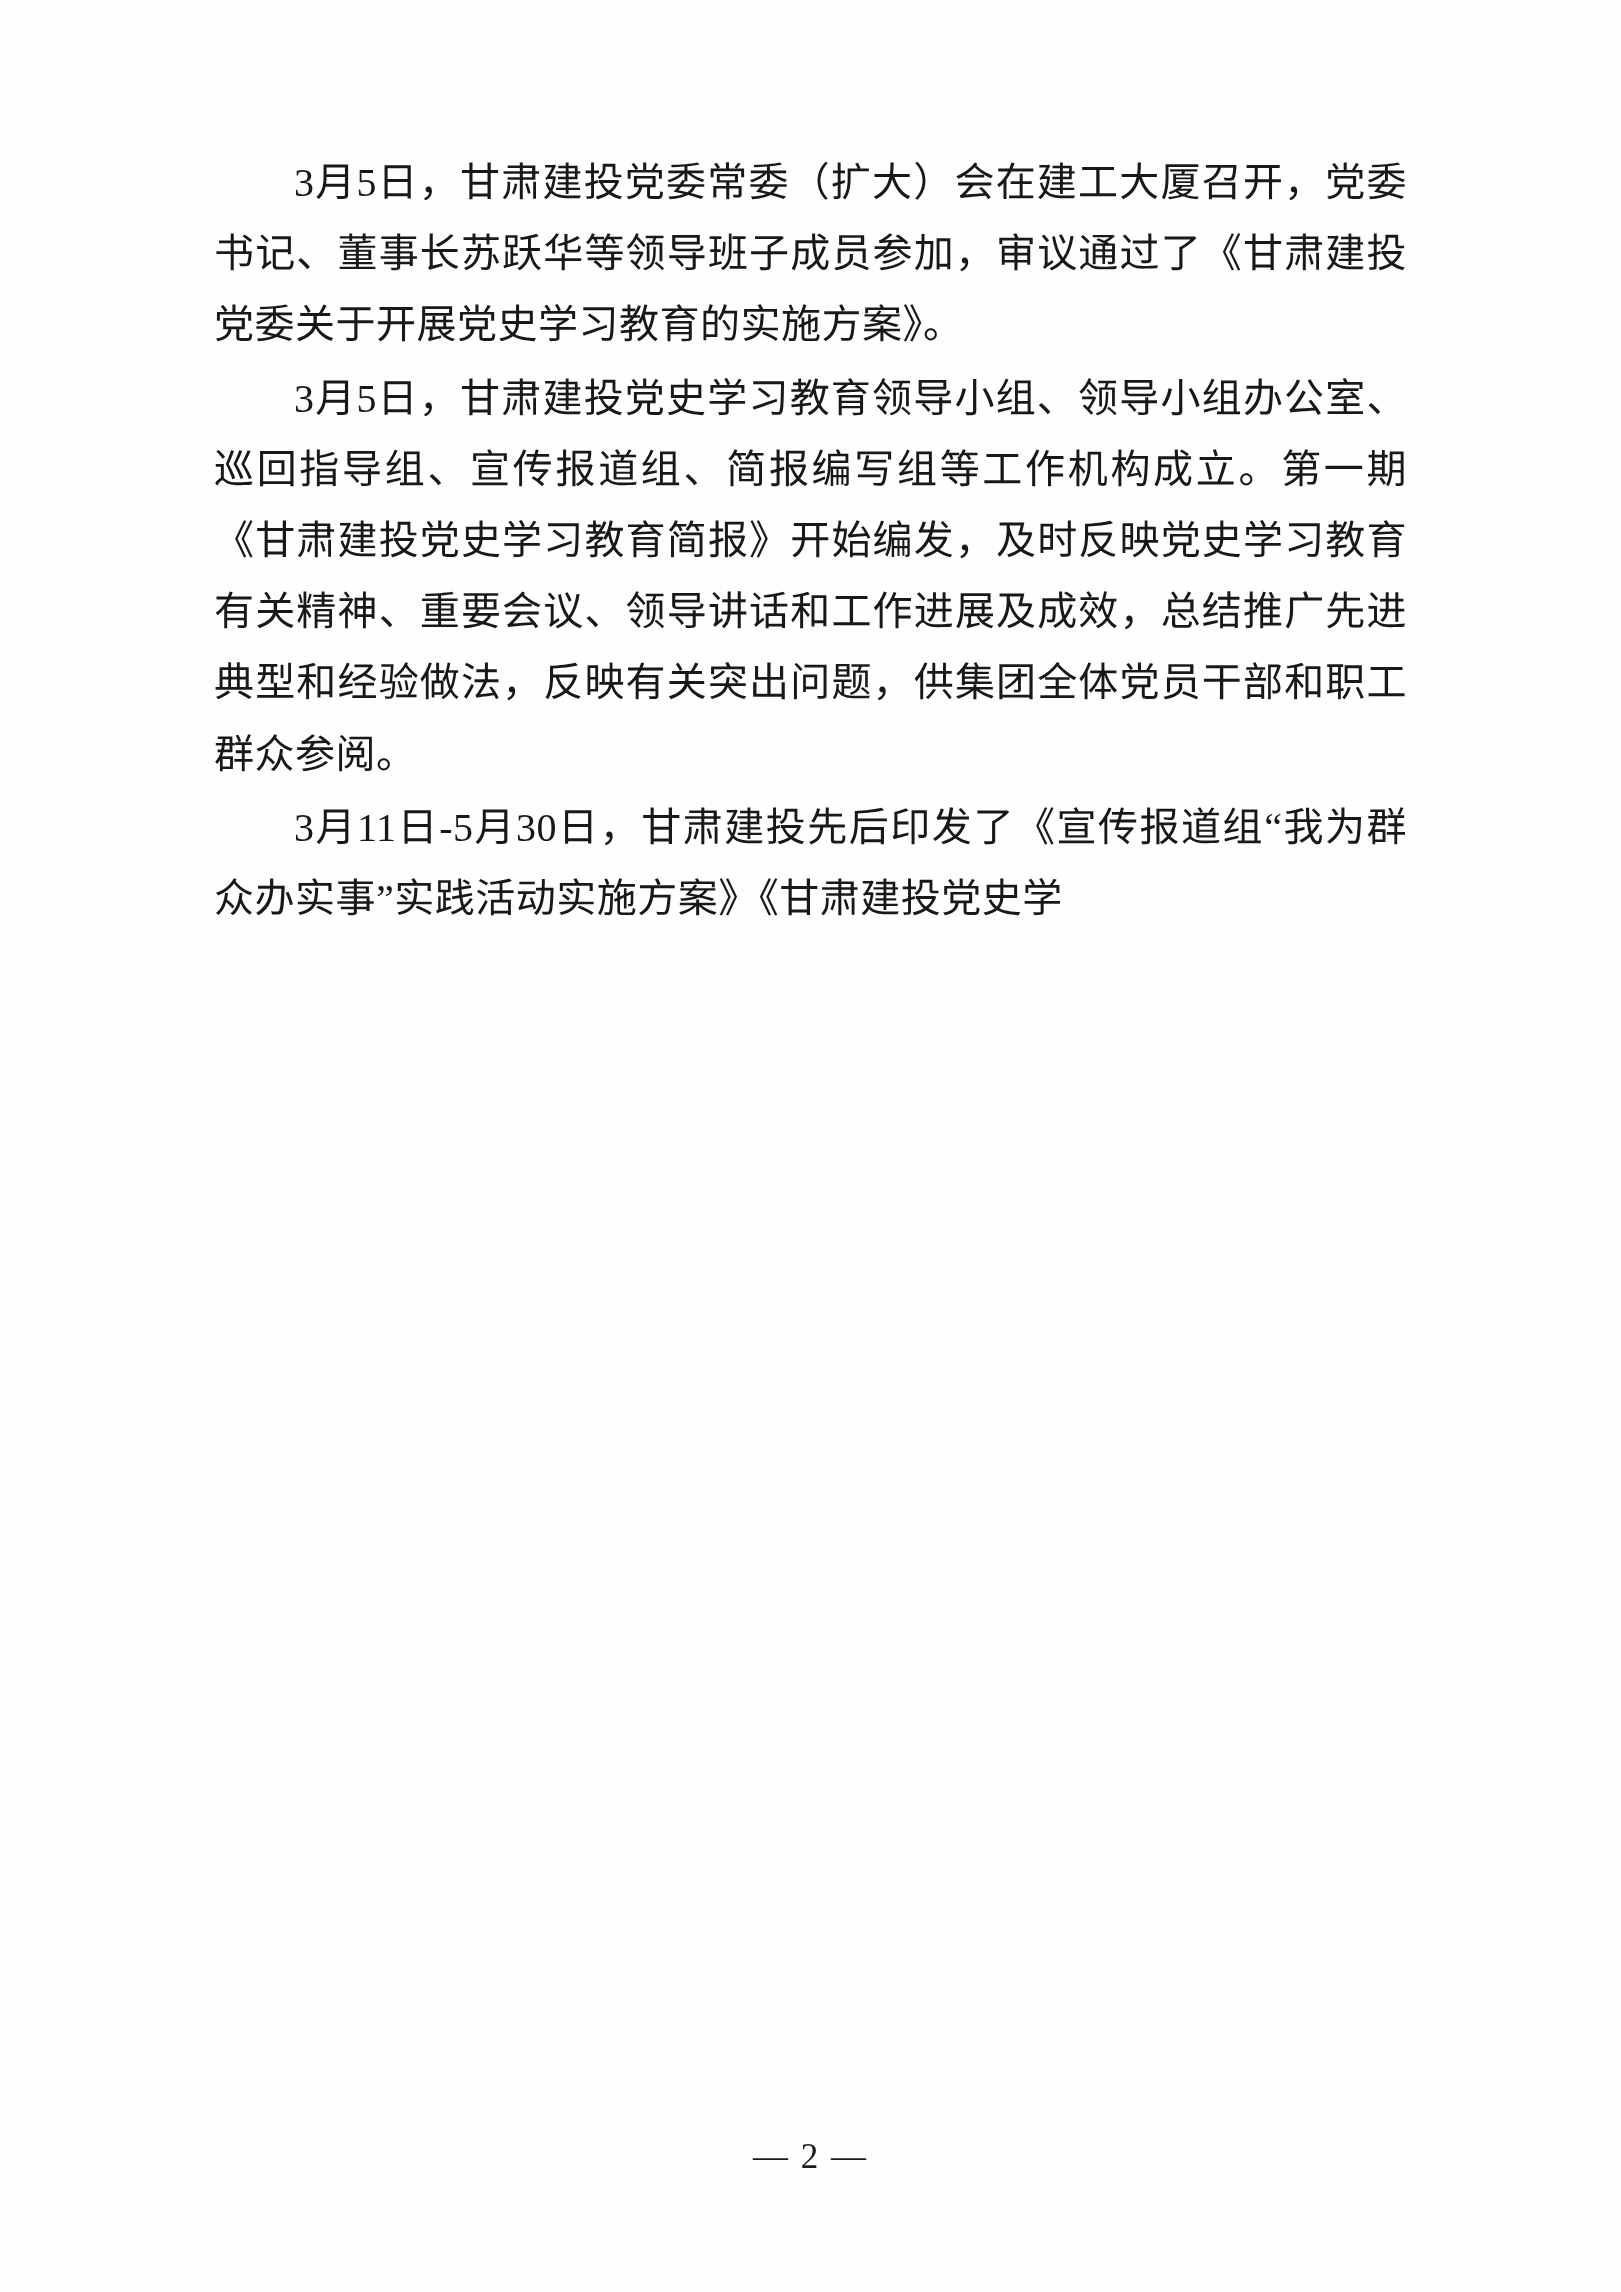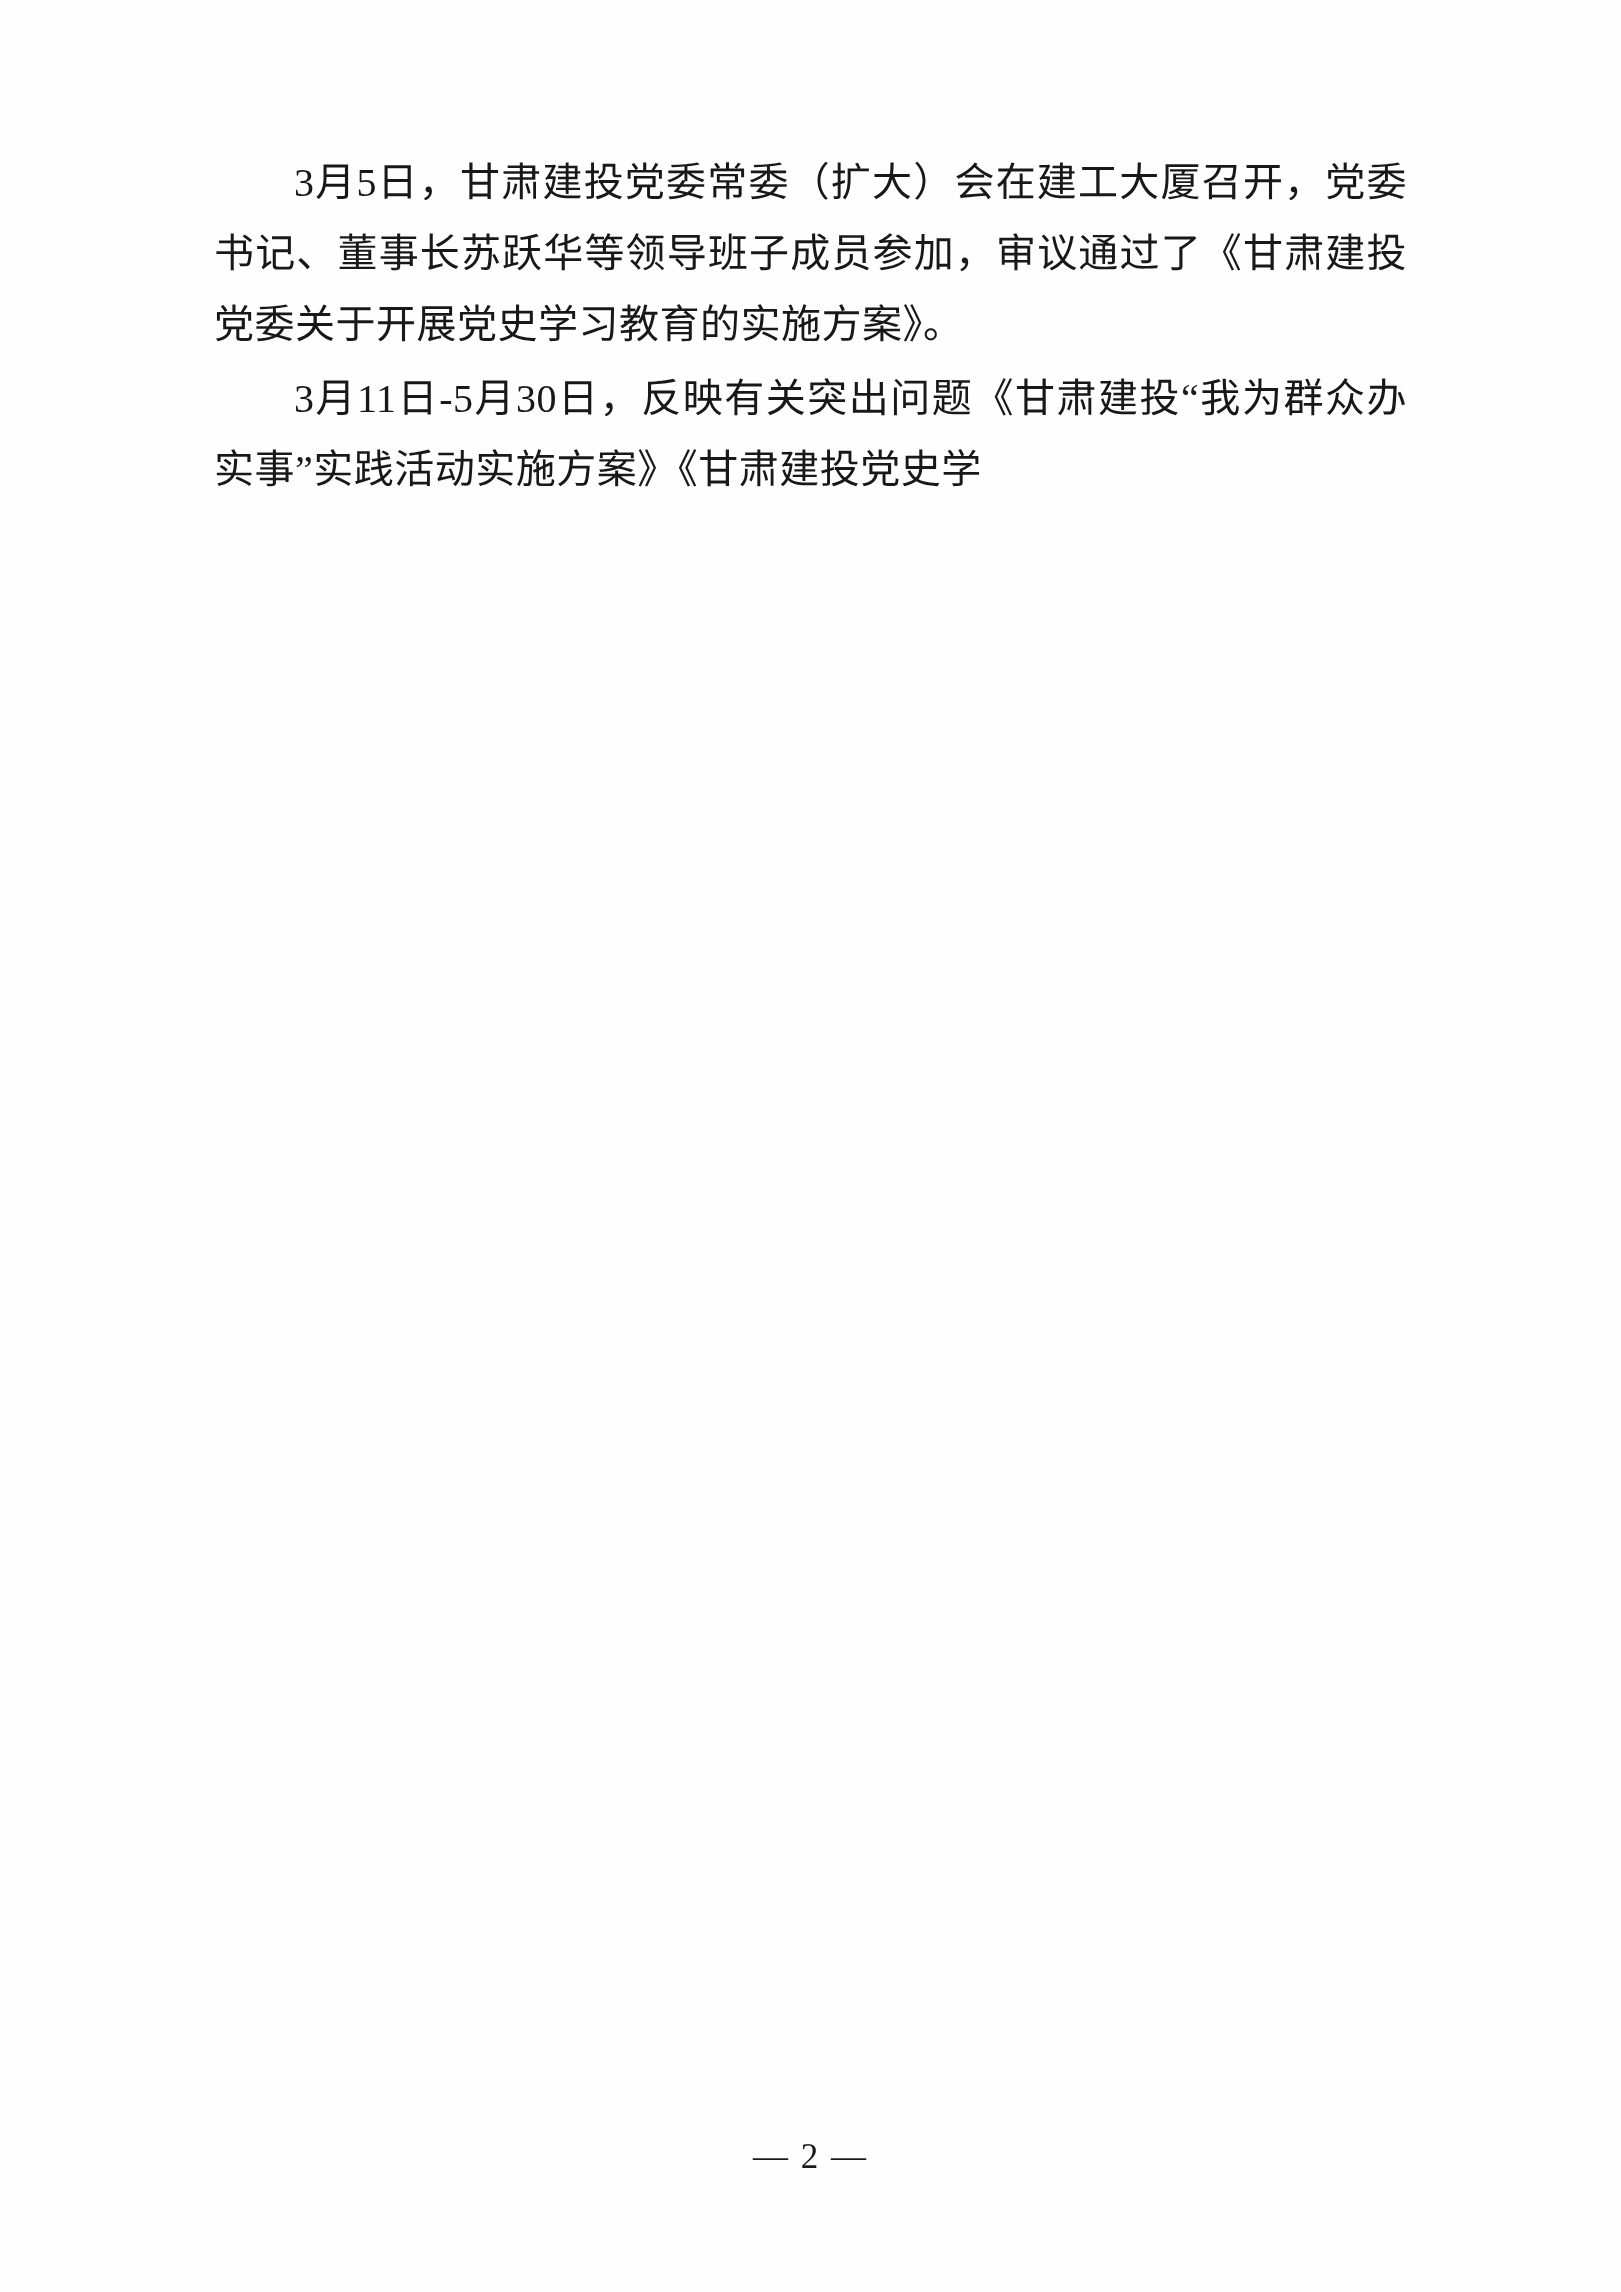--- a/index.html
+++ b/index.html
@@ -55,19 +55,20 @@
   .page-number-wrap {
     display: inline-block;
   }
 </style>
 </head>
 <body>
 
 <div class="page">
   <div class="body-text">
     <p class="para">3月5日，甘肃建投党委常委（扩大）会在建工大厦召开，党委书记、董事长苏跃华等领导班子成员参加，审议通过了《甘肃建投党委关于开展党史学习教育的实施方案》。</p>
-    <p class="para">3月11日-5月30日，反映有关突出问题《甘肃建投“我为群众办实事”实践活动实施方案》《甘肃建投党史学</p>
+    <p class="para">3月5日，甘肃建投党史学习教育领导小组、领导小组办公室、巡回指导组、宣传报道组、简报编写组等工作机构成立。第一期《甘肃建投党史学习教育简报》开始编发，及时反映党史学习教育有关精神、重要会议、领导讲话和工作进展及成效，总结推广先进典型和经验做法，反映有关突出问题，供集团全体党员干部和职工群众参阅。</p>
+    <p class="para">3月11日-5月30日，甘肃建投先后印发了《宣传报道组“我为群众办实事”实践活动实施方案》《甘肃建投党史学</p>
   </div>
   <div class="footer">
     <span class="page-number-wrap">— 2 —</span>
   </div>
 </div>
 
 
 </body></html>

